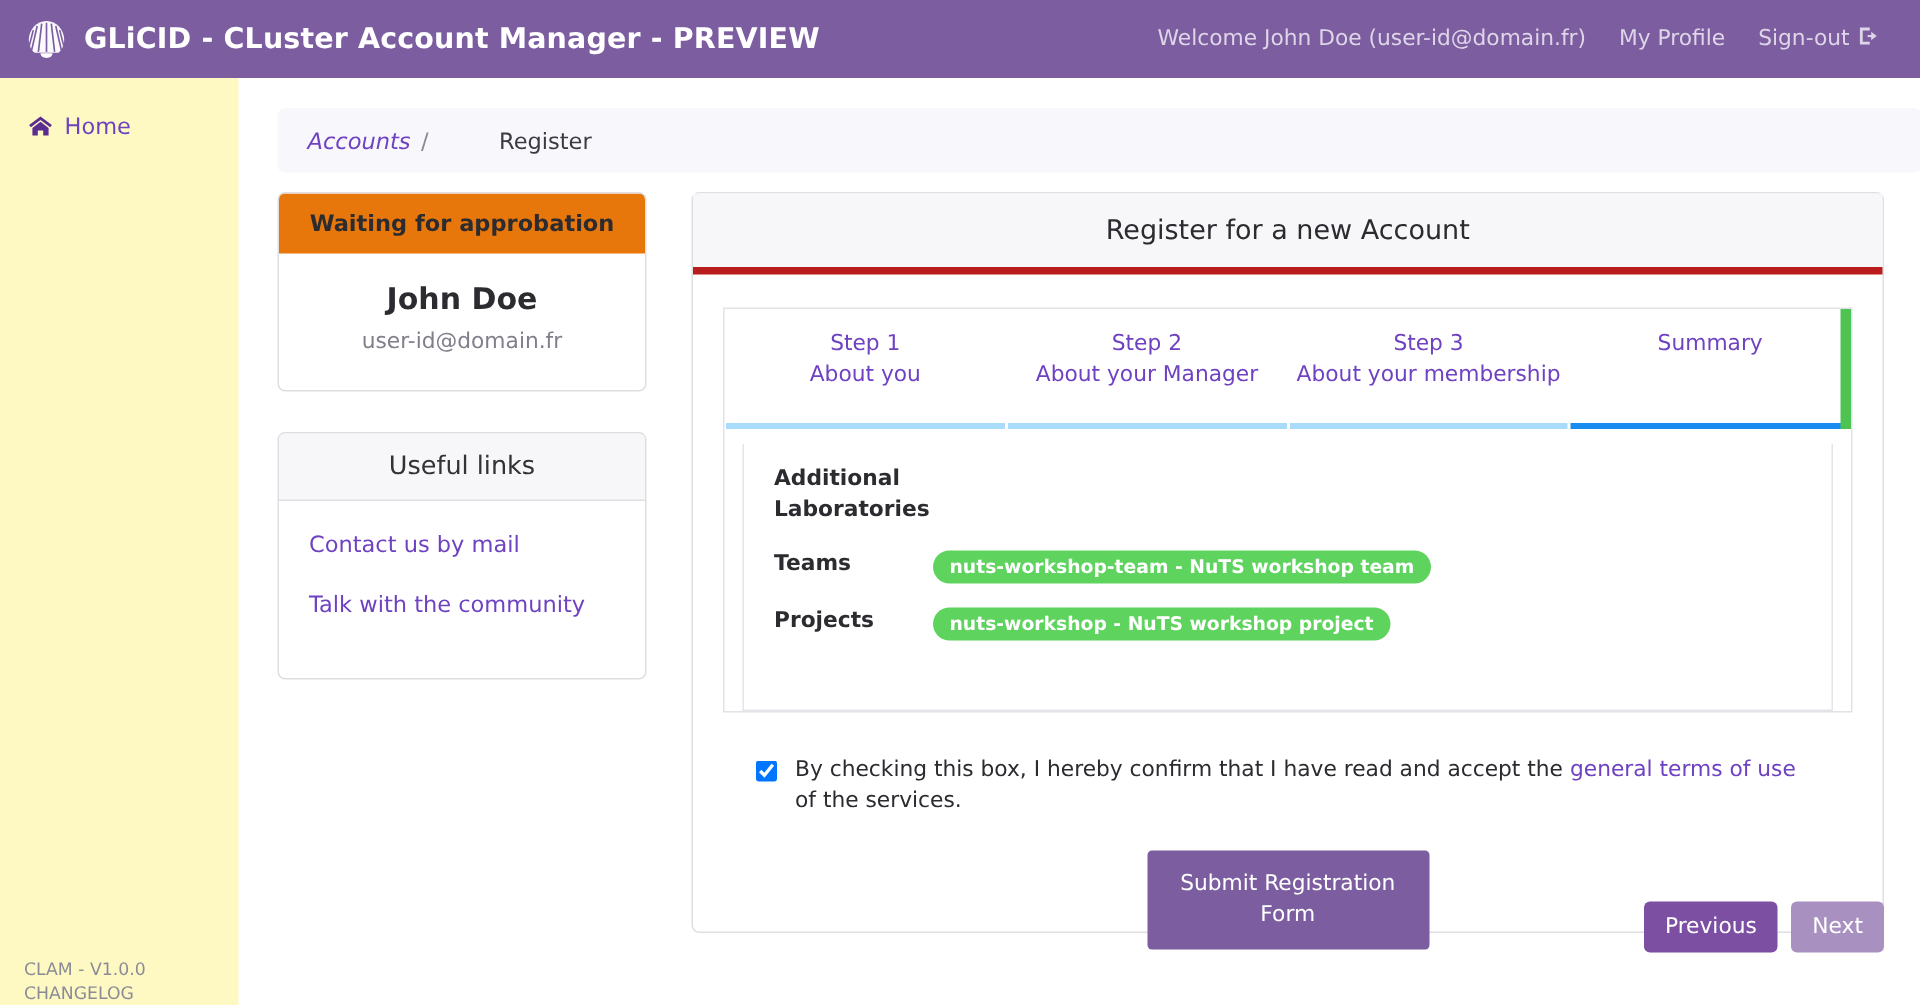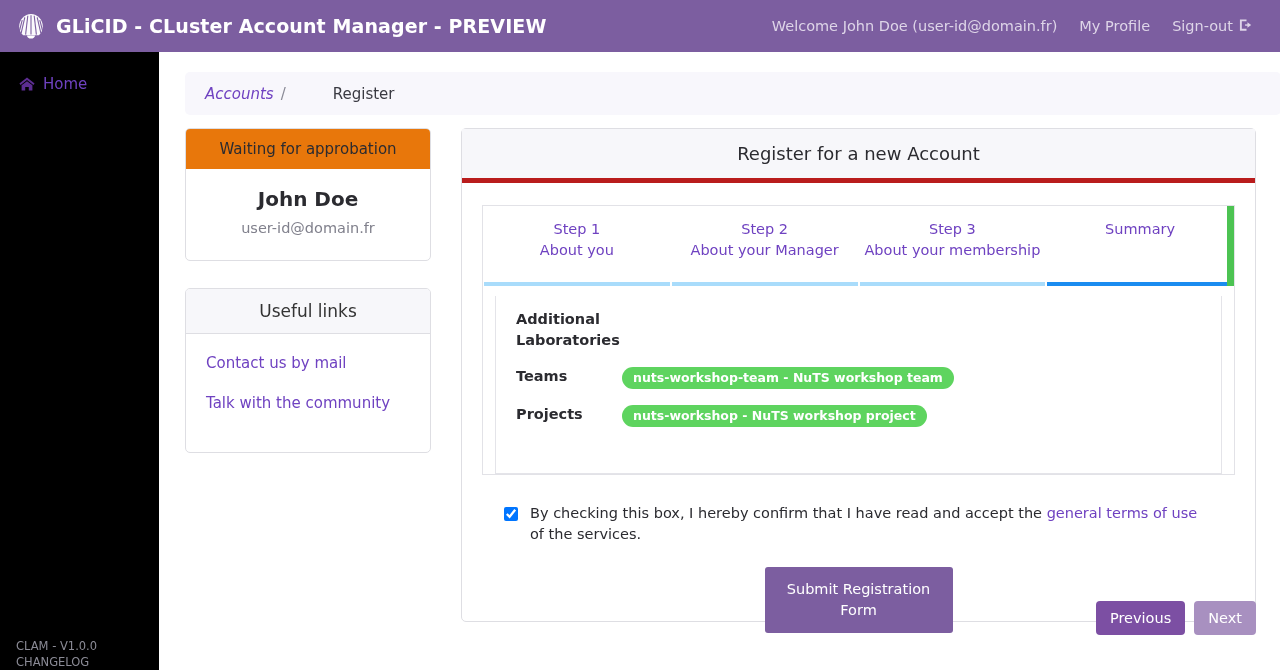--- a/index.html
+++ b/index.html
@@ -32,21 +32,21 @@
   .nav-link {
     color: #ded5e8; font-size: 14.5px; text-decoration: none;
     white-space: nowrap; display: flex; align-items: center; gap: 6px;
   }
   #nav-welcome { color: #ded5e8; font-size: 14.5px; white-space: nowrap; }
 
   
   #sidebar {
     position: absolute; top: 52px; left: 0;
     width: 173px; height: 618px;
-    background: #000000;
+    background: #fef9c3;
     border-right: 3px solid #14532d;
   }
   #sidebar-nav { padding-top: 19px; }
   .side-item {
     display: flex; align-items: center; gap: 8px;
     padding: 4px 0 4px 19px;
     color: #6f42c1; font-size: 15px; text-decoration: none;
   }
   .home-icon { width: 16px; height: 14px; display: block; }
   #sidebar-footer {
@@ -80,21 +80,21 @@
 
   .card {
     background: #ffffff;
     border: 1px solid #dedee3;
     border-radius: 5px;
     overflow: hidden;
   }
   #status-card { margin-bottom: 27px; }
   #status-header {
     background: #e8770b; color: #2b2b30;
-    text-align: center; font-size: 15px; font-weight: normal;
+    text-align: center; font-size: 15px; font-weight: bold;
     padding: 11px 0;
   }
   #status-body { padding: 18px 0 24px; text-align: center; }
   #status-name { font-size: 20px; font-weight: bold; color: #2b2b30; }
   #status-email { font-size: 14.5px; color: #80808c; margin-top: 9px; }
 
   #links-header {
     background: #f7f7fa; border-bottom: 1px solid #dedee3;
     text-align: center; font-size: 17px; color: #333;
     padding: 12px 0;

